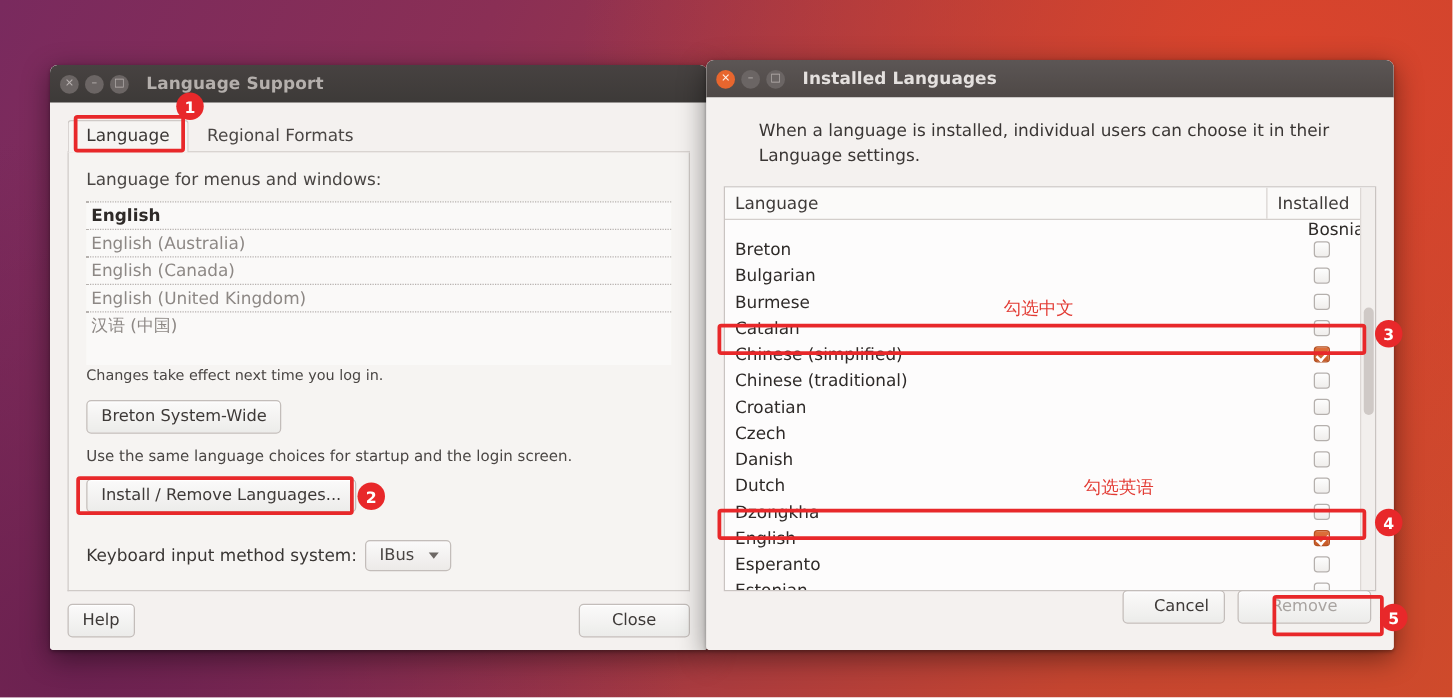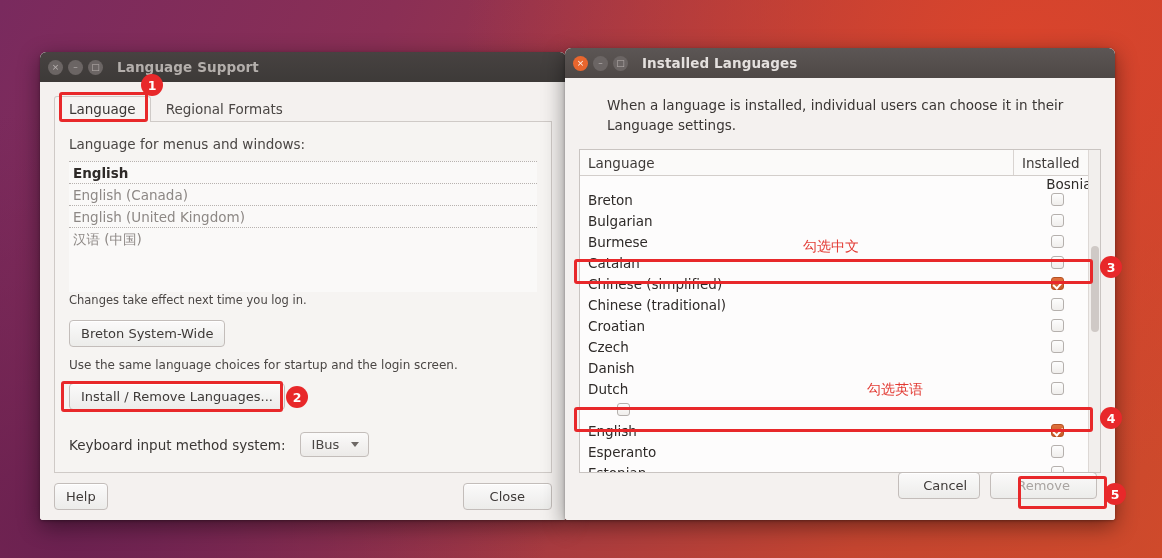--- a/index.html
+++ b/index.html
@@ -116,21 +116,21 @@
     border-radius: 4px;
     padding: 5px 11px;
     box-shadow: 0 1px 0 rgba(255,255,255,0.9) inset;
   }
   .btn.disabled { color: #a9a4a1; }
 
   #apply-system { margin-top: 13px; }
   .hint2 { font-size: 12px; color: #4a4644; margin-top: 11px; }
   #install-remove-btn { margin-top: 11px; }
 
-  .kb-row { display: flex; align-items: center; margin-top: 22px; gap: 14px; }
+  .kb-row { display: flex; align-items: center; margin-top: 22px; gap: 6px; }
   .kb-label { font-size: 13.5px; color: #3a3634; }
   .combo {
     display: flex; align-items: center; gap: 12px;
     background: linear-gradient(180deg, #fbfafa 0%, #eceae8 100%);
     border: 1px solid #c3bdba; border-radius: 4px;
     padding: 4px 9px 4px 11px;
     font-size: 13px; color: #4a4644;
   }
   .caret {
     width: 0; height: 0;
@@ -266,20 +266,21 @@
       <div class="tabbar">
         <div class="tab active">Language</div>
         <div class="tab">Regional Formats</div>
       </div>
 
       <div class="panel">
         <div class="lbl">Language for menus and windows:</div>
 
         <div class="langlist">
           <div class="langrow first">English</div>
+          <div class="langrow">English (Australia)</div>
           <div class="langrow">English (Canada)</div>
           <div class="langrow">English (United Kingdom)</div>
           <div class="langrow nb">汉语 (中国)</div>
         </div>
 
         <div class="hint">Changes take effect next time you log in.</div>
 
         <div class="btn" id="apply-system">Breton System-Wide</div>
 
         <div class="hint2">Use the same language choices for startup and the login screen.</div>
@@ -387,20 +388,21 @@
                 <span class="cbox"></span>
               </div>
             </div>
             <div class="trow">
               <div class="cell-lang">Dutch</div>
               <div class="cell-inst">
                 <span class="cbox"></span>
               </div>
             </div>
             <div class="trow">
+              <div class="cell-lang">Dzongkha</div>
               <div class="cell-inst">
                 <span class="cbox"></span>
               </div>
             </div>
             <div class="trow">
               <div class="cell-lang">English</div>
               <div class="cell-inst">
                 <span class="cbox checked"></span>
               </div>
             </div>

